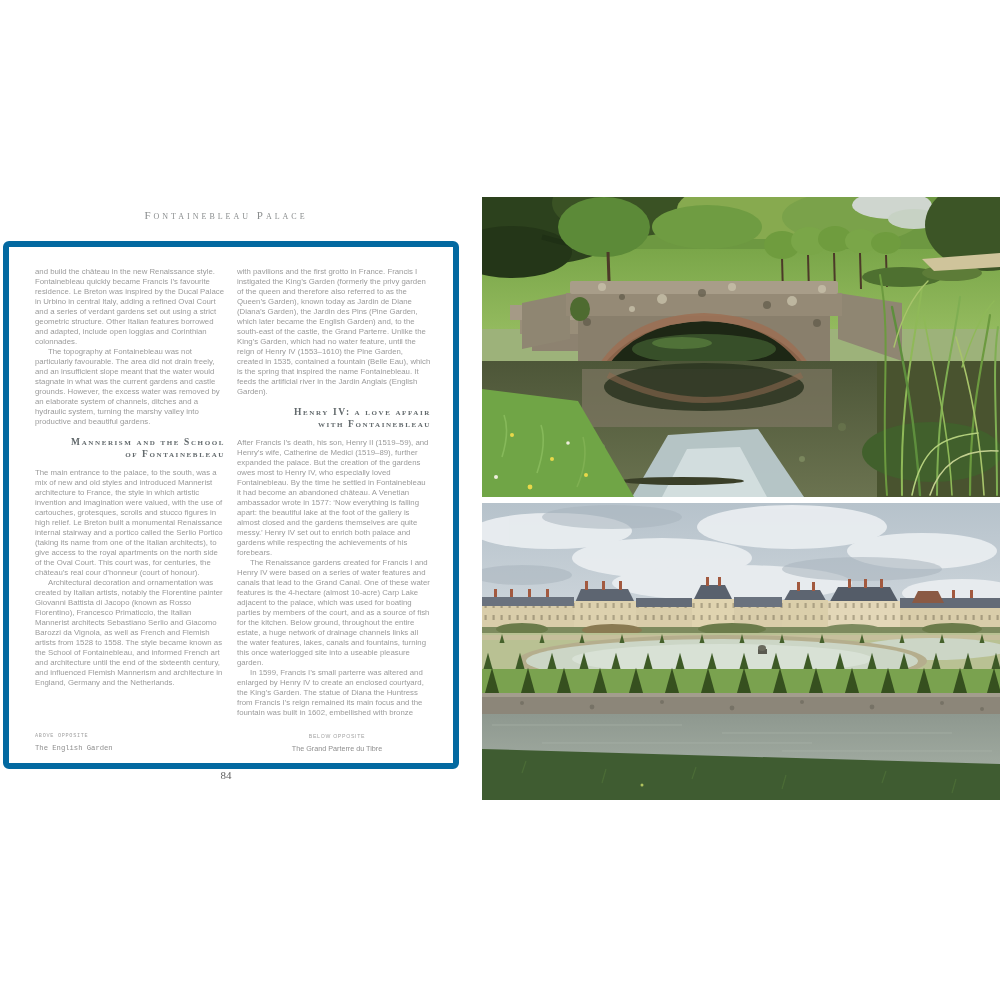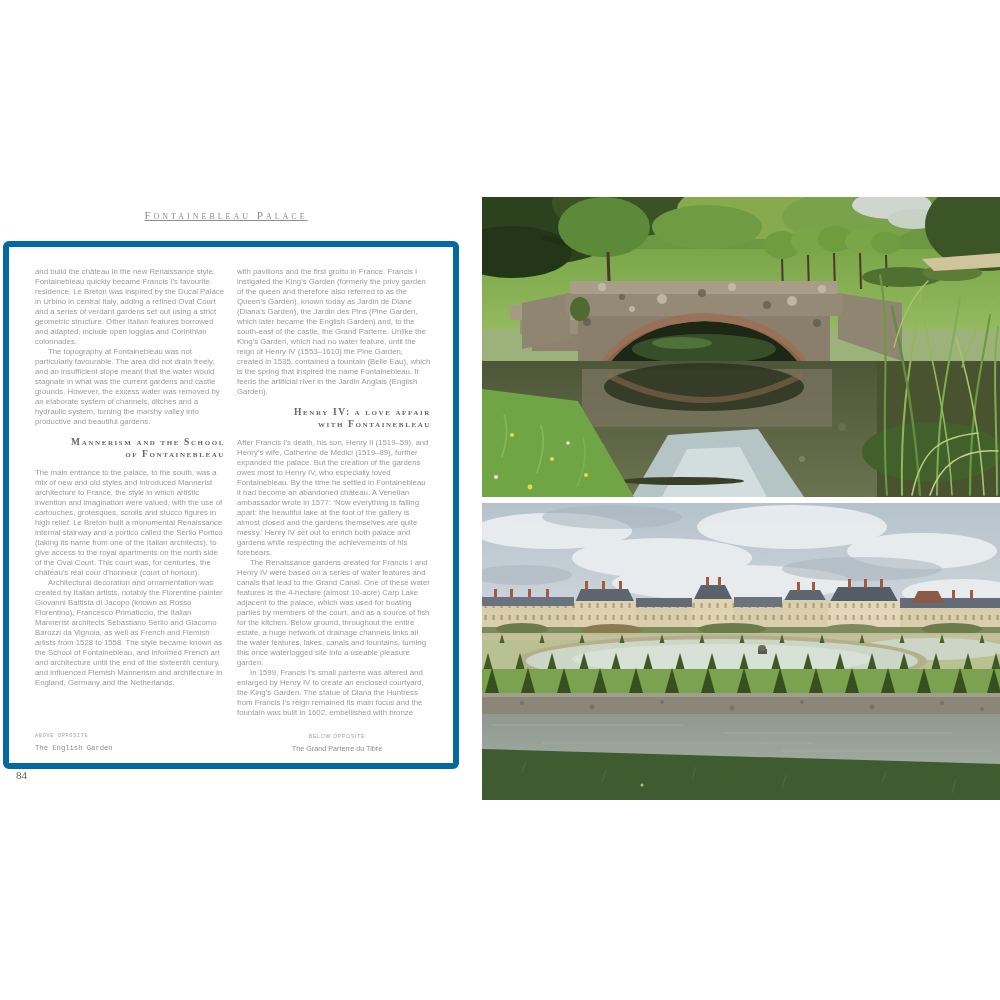--- a/index.html
+++ b/index.html
@@ -1,40 +1,40 @@
 <!DOCTYPE html>
 <html><head>
 <meta charset="utf-8">
 <style>
   html,body{margin:0;padding:0;background:#ffffff;}
   #canvas{position:relative;width:1000px;height:1000px;background:#ffffff;overflow:hidden;
           font-family:"Liberation Sans",sans-serif;}
   
   .running-head{position:absolute;left:0;top:209px;width:452px;text-align:center;
     font-family:"Liberation Serif",serif;font-variant:small-caps;letter-spacing:3px;
-    font-size:11px;color:#8a8d8e;text-decoration:underline;}
+    font-size:11px;color:#8a8d8e;}
   
   .text-box{position:absolute;left:3px;top:241px;width:444px;height:516px;
     border:6px solid #0369a1;border-radius:6px;background:#fff;}
   .col{position:absolute;top:20px;color:#9b9b9b;font-size:7.8px;line-height:10px;
     letter-spacing:0px;text-align:left;}
   .col-left{left:26px;width:190px;}
   .col-right{left:228px;width:194px;}
   .col p{margin:0;}
   .col p.indent{text-indent:13px;}
   .subhead{margin:9px 0 8px 0;text-align:right;font-family:"Liberation Serif",serif;
     font-variant:small-caps;letter-spacing:1.6px;font-size:9.5px;line-height:12px;color:#62696c;}
   .subhead span{display:block;}
   .caption{position:absolute;top:485px;font-size:7.2px;line-height:9.5px;color:#8f8f8f;}
   .caption .cap-label{display:block;font-size:5.2px;letter-spacing:0.7px;color:#a3a3a3;
     margin-bottom:2px;}
   .caption-left{left:26px;width:190px;font-family:Liberation Mono, monospace;}
   .caption-right{left:228px;width:200px;text-align:center;}
-  .page-number{position:absolute;left:0;top:769px;width:452px;text-align:left;
-    font-family:"Liberation Serif",serif;font-size:11px;color:#5c5c5c;padding-left:16px;}
+  .page-number{position:absolute;left:0;top:769px;width:452px;text-align:center;
+    font-family:"Liberation Serif",serif;font-size:11px;color:#5c5c5c;}
   
   .photo{position:absolute;overflow:hidden;background:#9db27a;}
   .photo-top{left:482px;top:197px;width:518px;height:300px;}
   .photo-bottom{left:482px;top:503px;width:518px;height:297px;}
   .photo svg{display:block;width:100%;height:100%;}
 </style>
 </head>
 <body>
 
 <div id="canvas">

